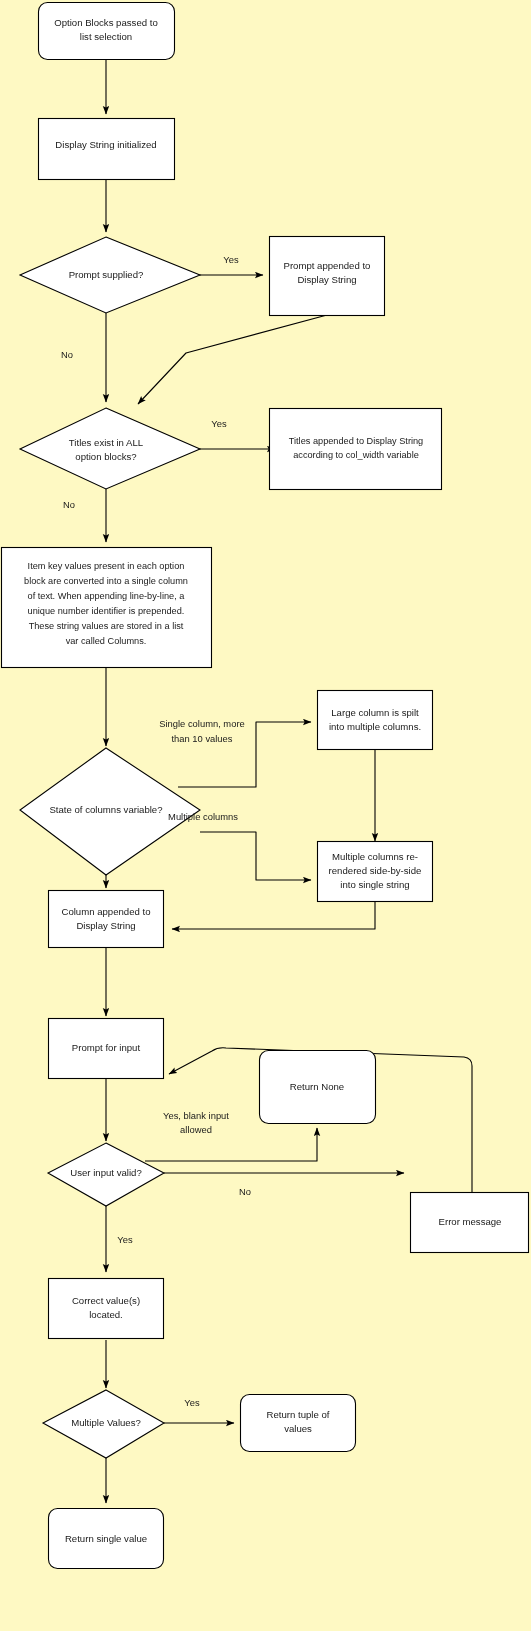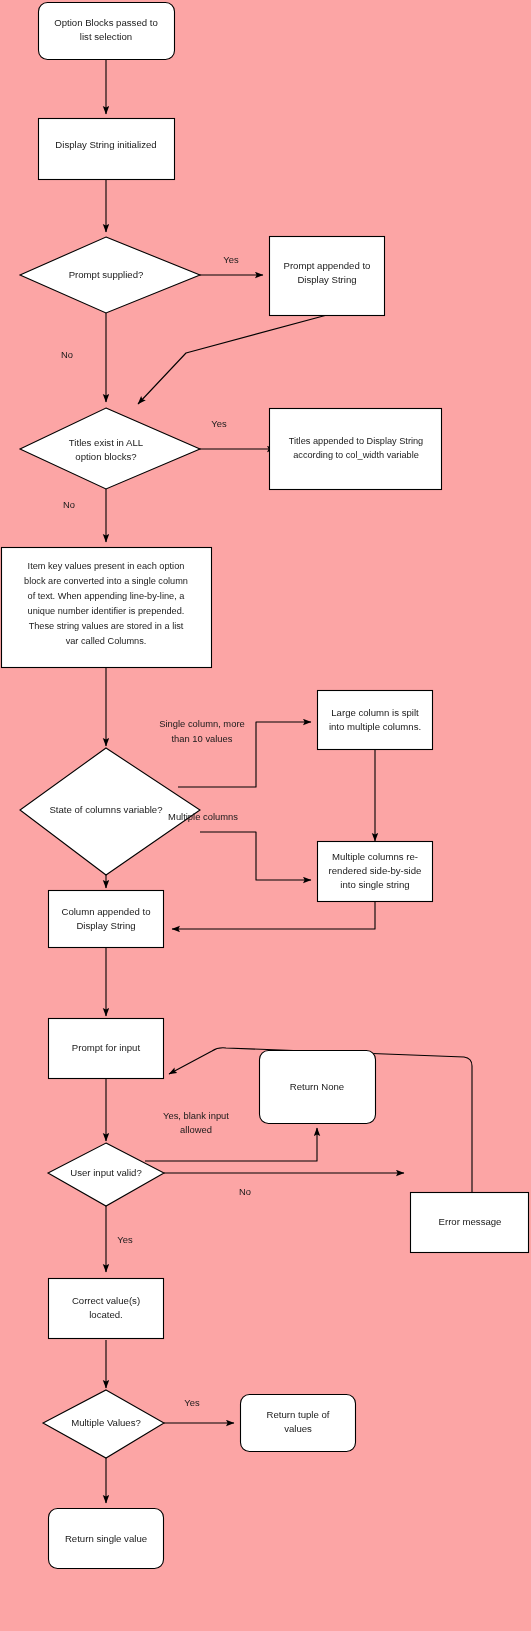--- a/index.html
+++ b/index.html
@@ -4,21 +4,21 @@
 <style>
   html, body {
     margin: 0;
     padding: 0;
     background: #ffffff;
   }
   #flowchart-root {
     position: relative;
     width: 531px;
     height: 1631px;
-    background: #fca5a5;
+    background: #fef9c3;
     font-family: "Liberation Sans", sans-serif;
   }
   svg#flow-svg {
     position: absolute;
     top: 0;
     left: 0;
     width: 531px;
     height: 1631px;
     display: block;
   }

